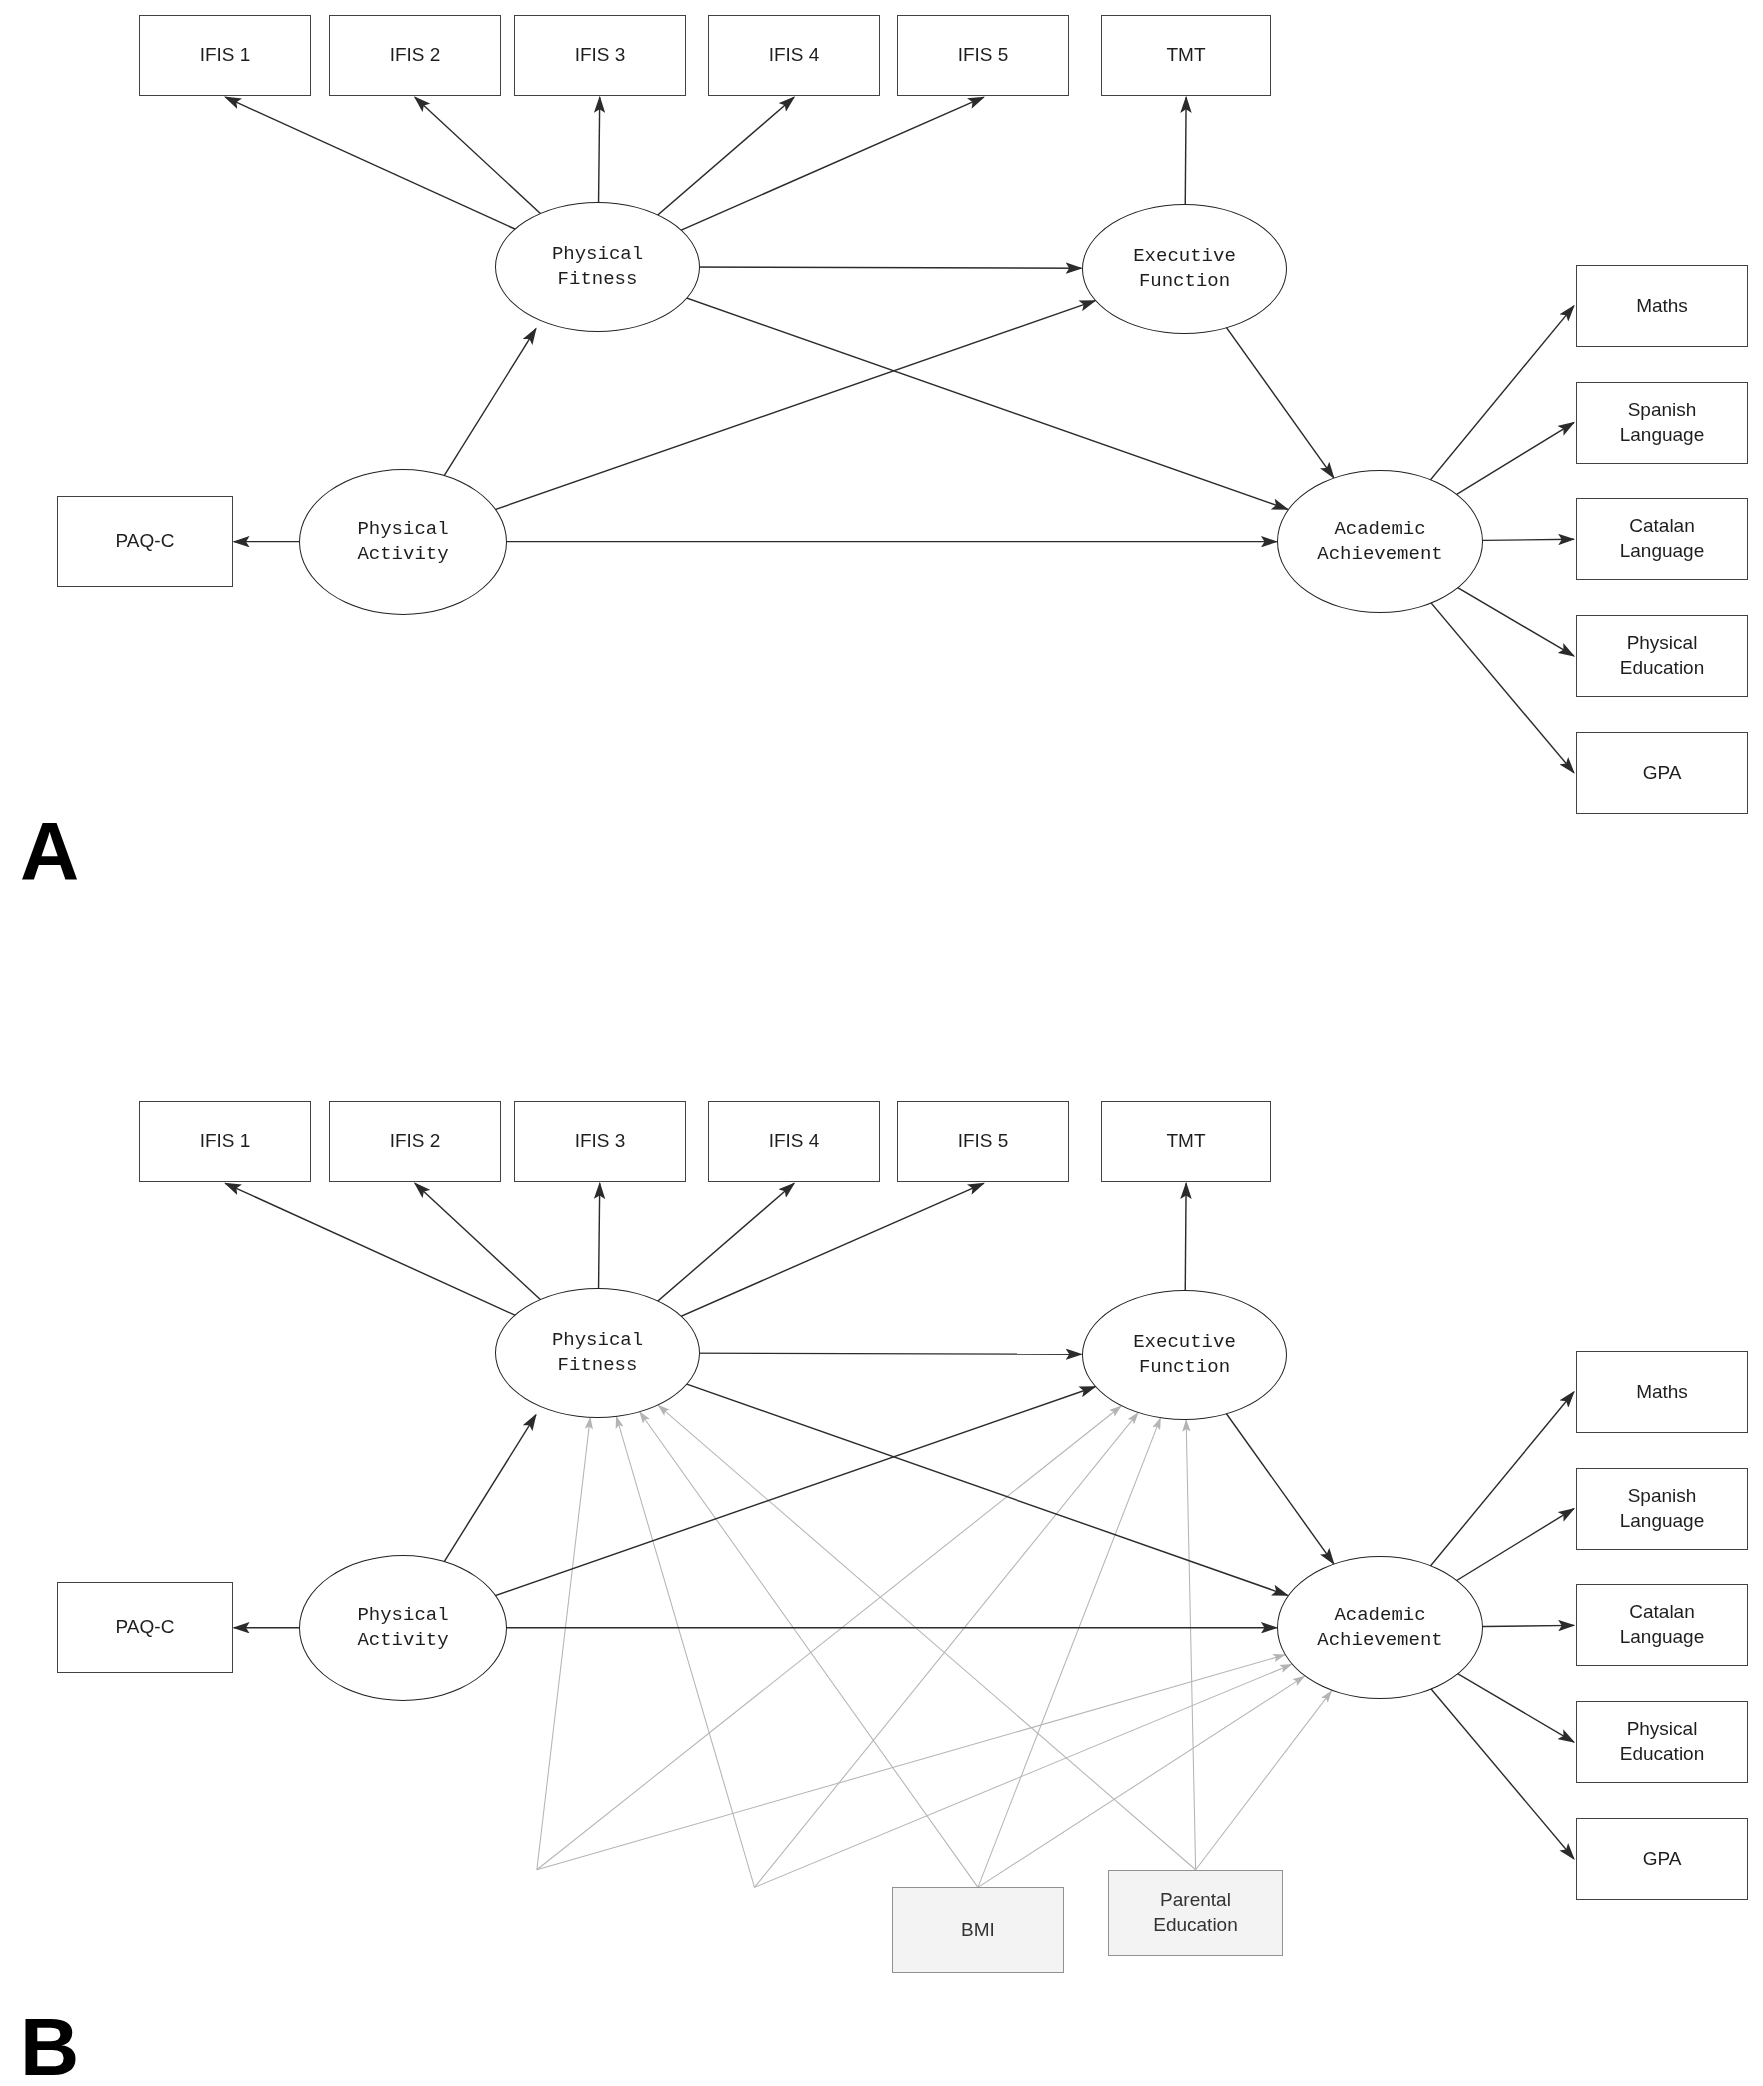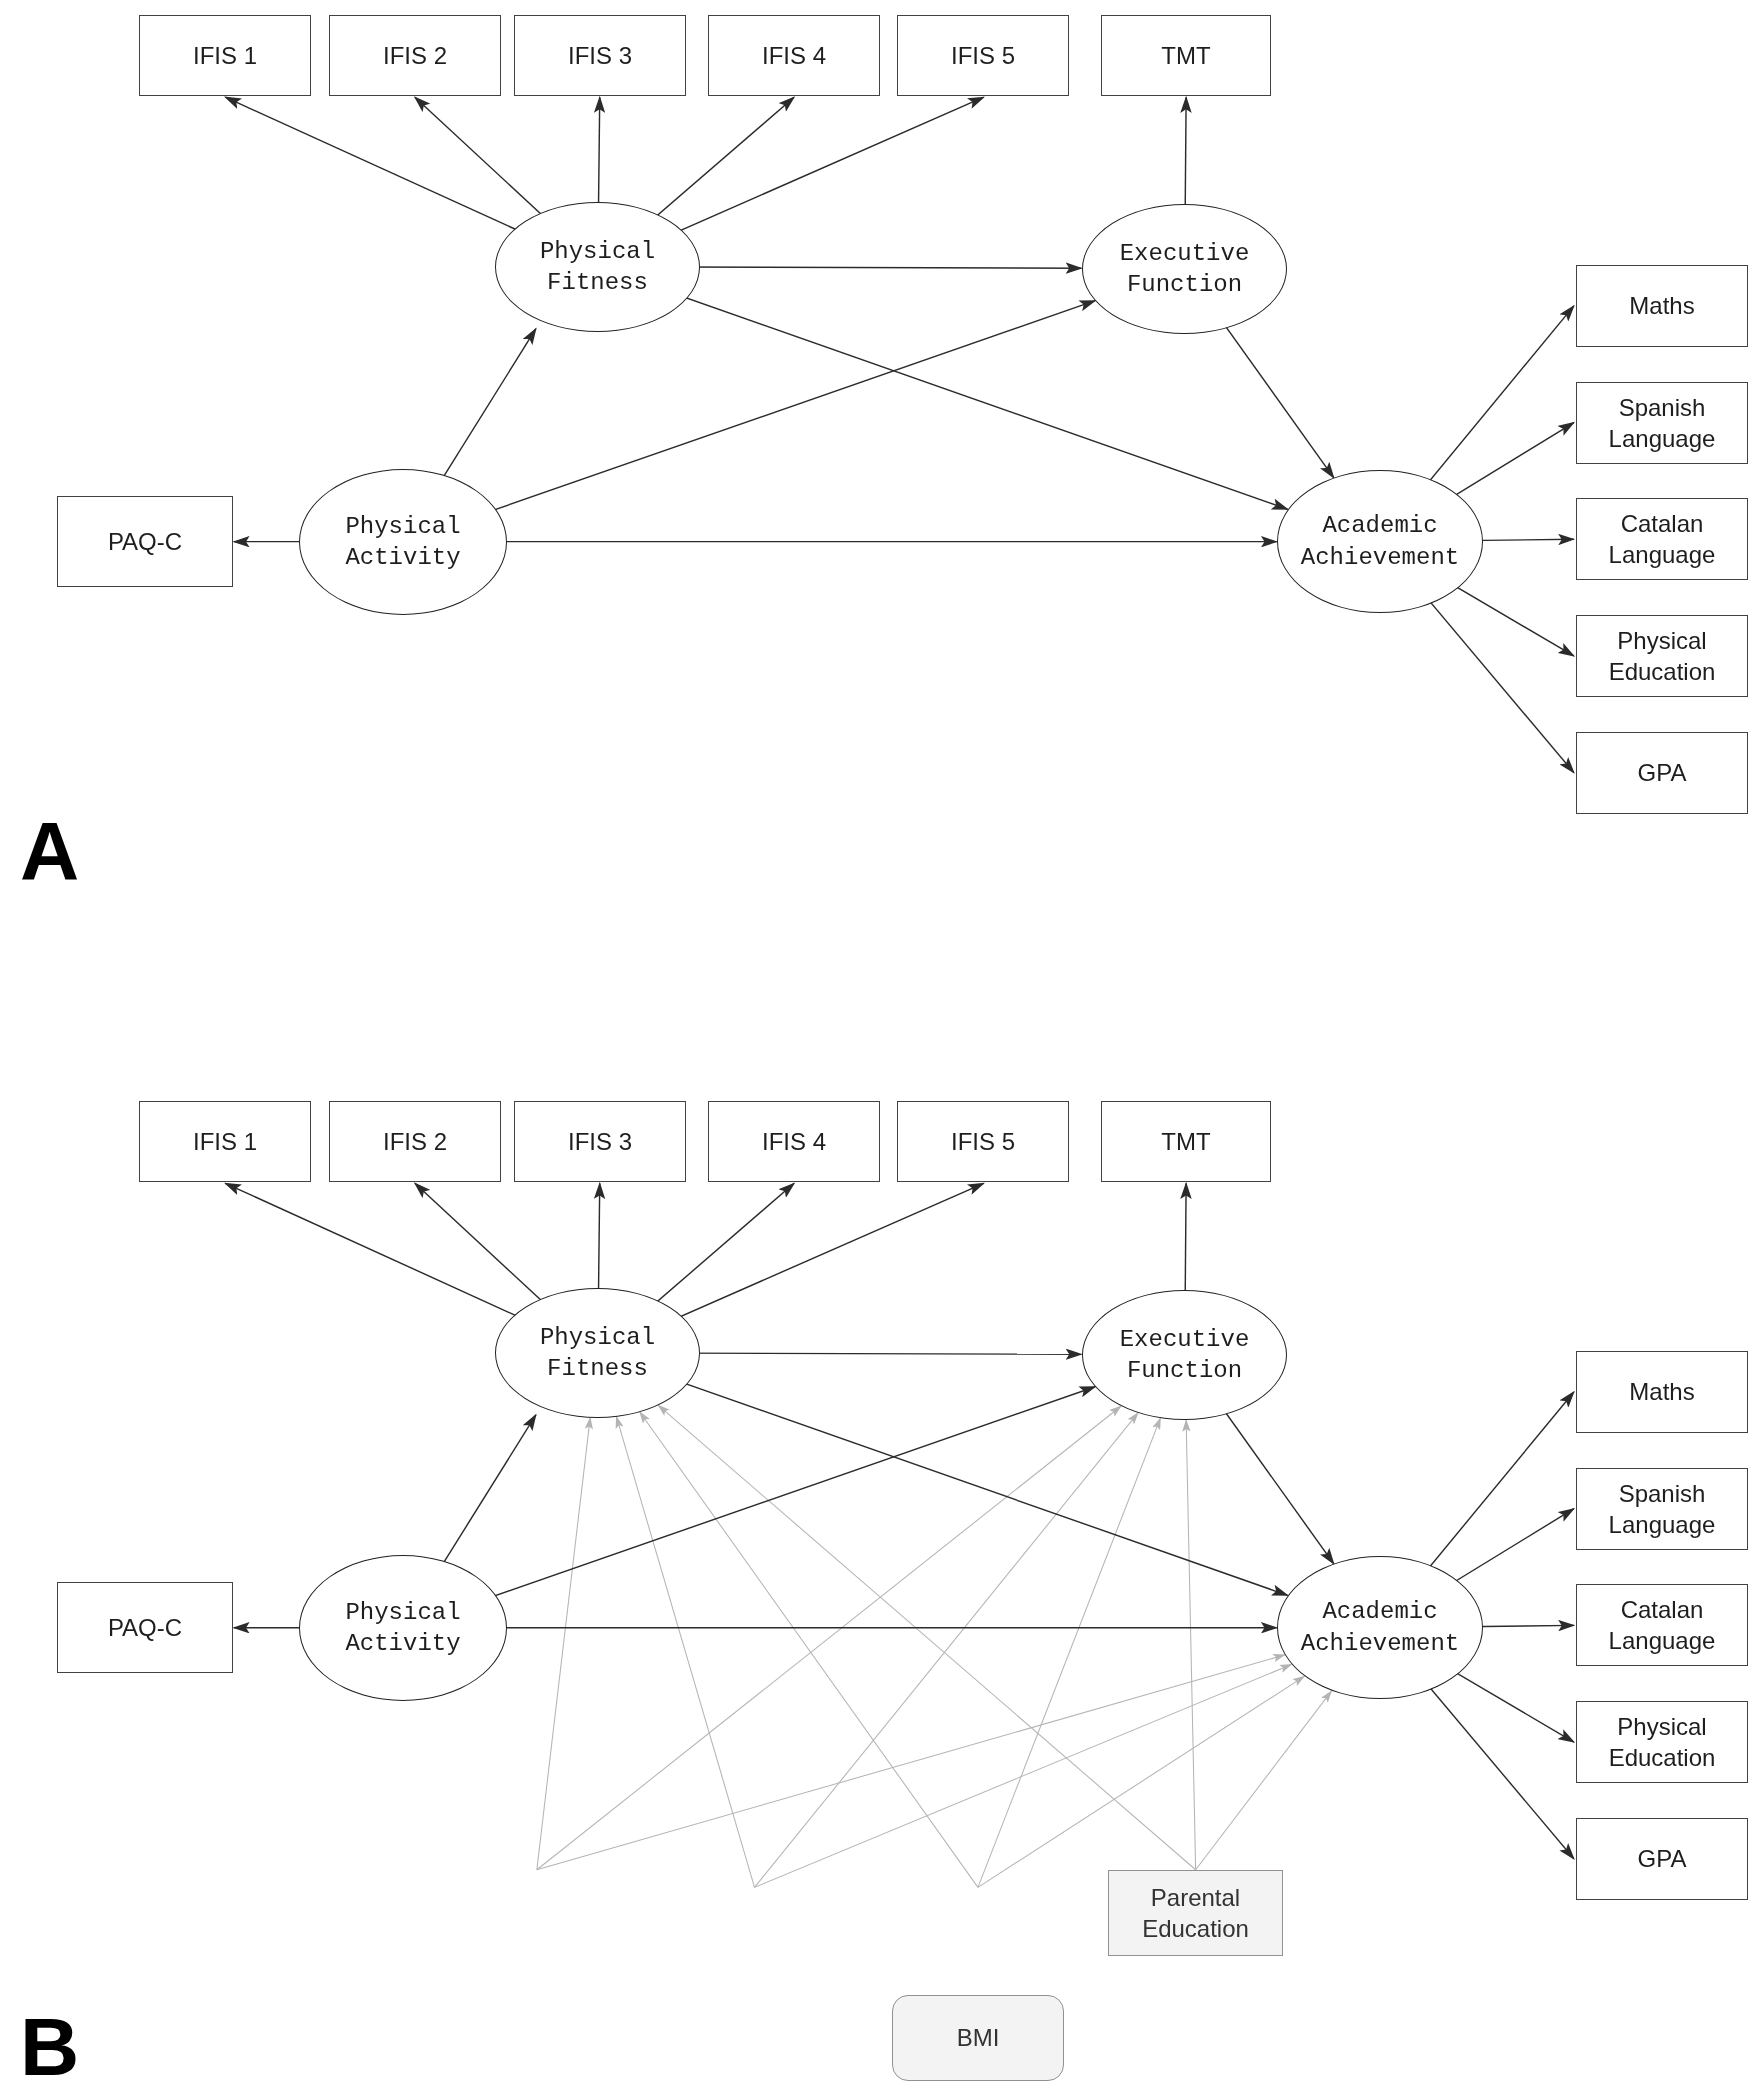--- a/index.html
+++ b/index.html
@@ -12,21 +12,21 @@
     color:#1e1e1e;
   }
   .layer{position:absolute;left:0;top:0;width:1763px;height:2087px;}
   .node{
     position:absolute;
     box-sizing:border-box;
     display:flex;
     align-items:center;
     justify-content:center;
     text-align:center;
-    font-size:24px;
+    font-size:19px;
     line-height:1.3;
     color:#1e1e1e;
     background:#ffffff;
   }
   .box{border:1.9px solid #424242;}
   .pad{padding:0 20px;}
   .ellipse{border:1.4px solid #222222;border-radius:50%;padding:0 42px;font-family:Liberation Mono, monospace;}
   .covbox{background:#f3f3f3;border:1.9px solid #919191;color:#333333;padding:0 28px;}
   .panel-label{
     position:absolute;
@@ -140,19 +140,19 @@
   <div class="node ellipse" style="left:1277px;top:1556px;width:206px;height:143px;">Academic Achievement</div>
 
   <div class="node box" style="left:57px;top:1582px;width:176px;height:91px;">PAQ-C</div>
 
   <div class="node box pad" style="left:1576px;top:1351px;width:172px;height:82px;">Maths</div>
   <div class="node box pad" style="left:1576px;top:1468px;width:172px;height:82px;">Spanish Language</div>
   <div class="node box pad" style="left:1576px;top:1584px;width:172px;height:82px;">Catalan Language</div>
   <div class="node box pad" style="left:1576px;top:1701px;width:172px;height:82px;">Physical Education</div>
   <div class="node box pad" style="left:1576px;top:1818px;width:172px;height:82px;">GPA</div>
 
-  <div class="node covbox" style="left:892px;top:1995px;width:172px;height:86px;border-radius:16px;">BMI</div>
+  <div class="node covbox" style="left:892px;top:1887px;width:172px;height:86px;">BMI</div>
   <div class="node covbox" style="left:1108px;top:1870px;width:175px;height:86px;">Parental Education</div>
 
   <div class="panel-label" style="left:20px;top:2006px;">B</div>
 
 </div>
 
 
 </body></html>

